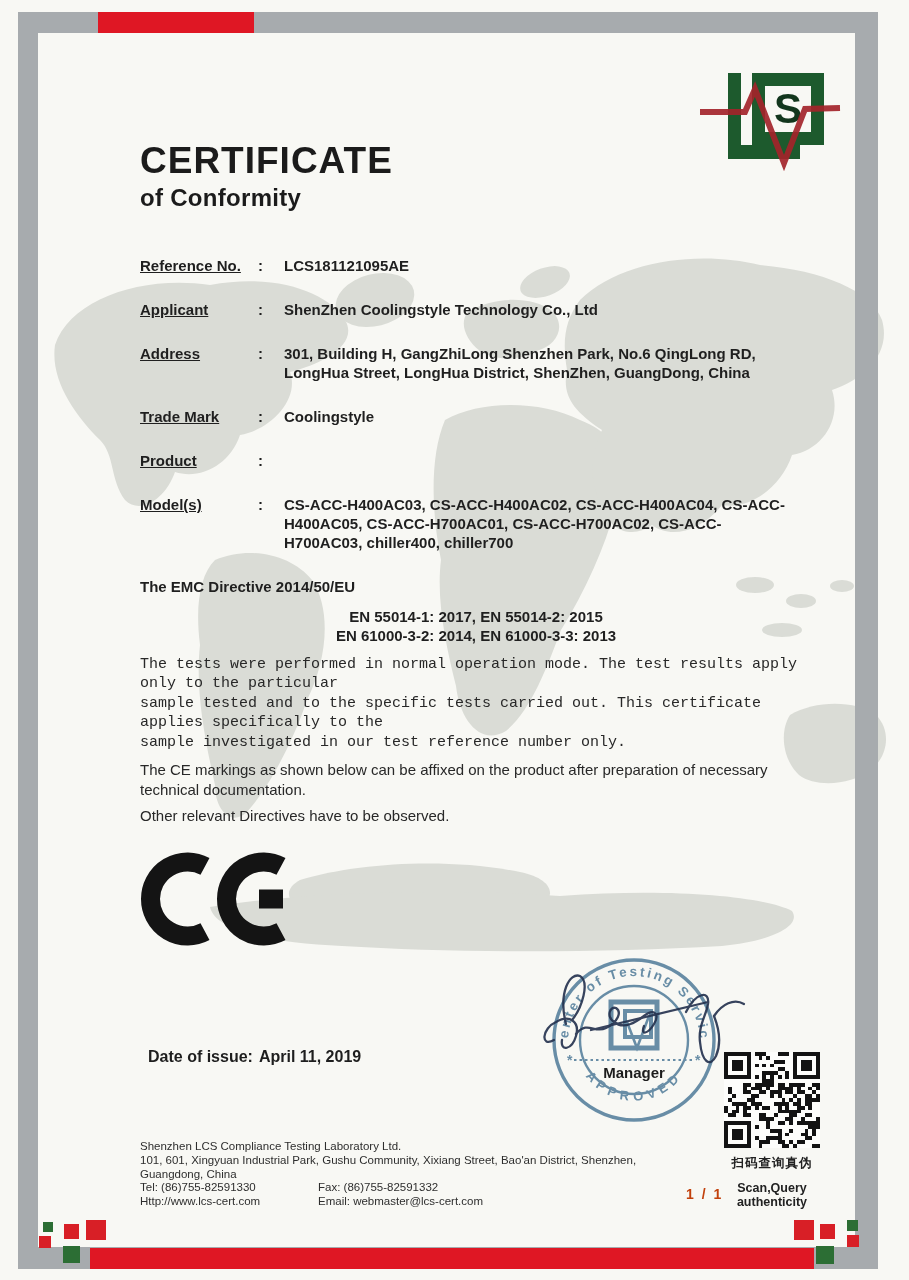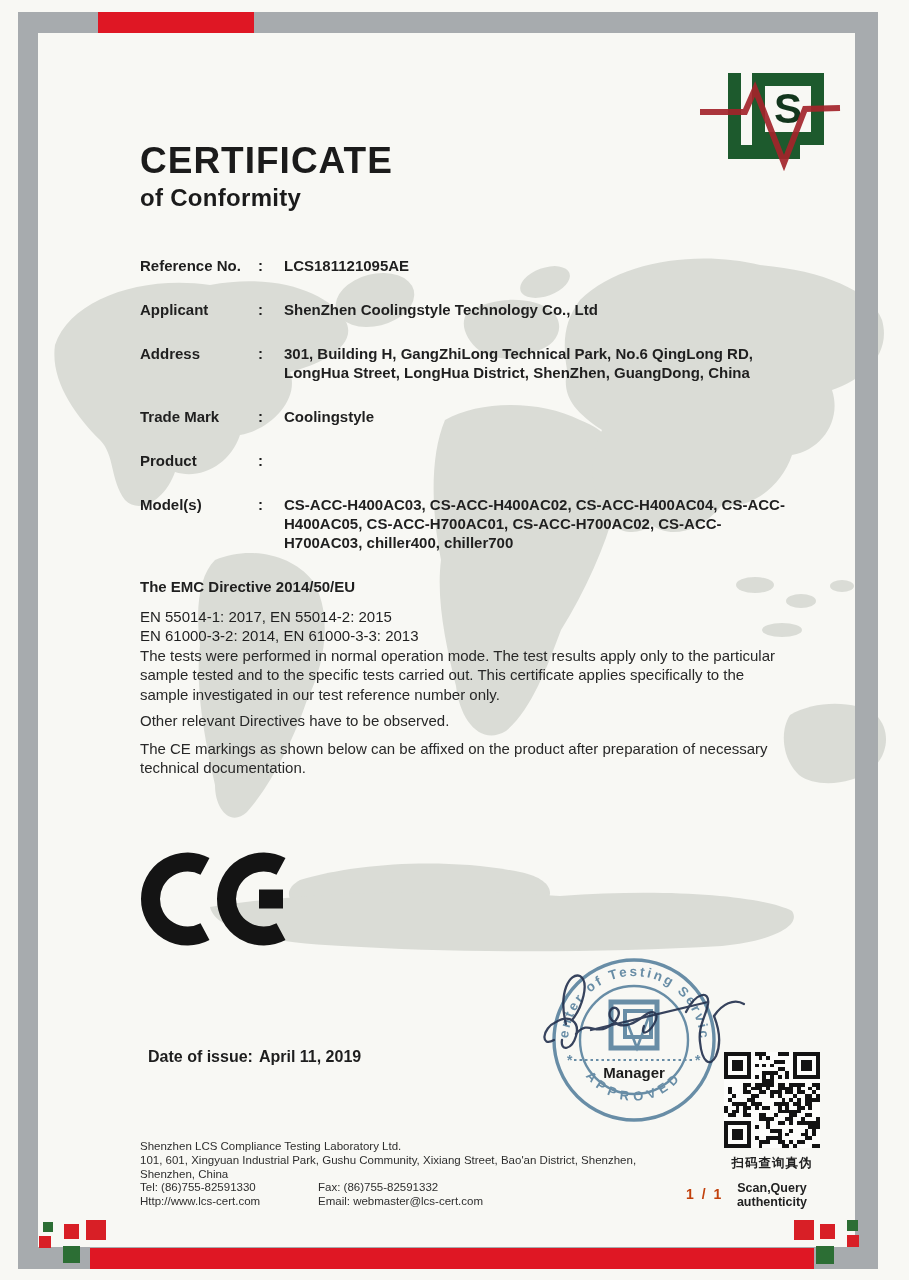--- a/index.html
+++ b/index.html
@@ -34,28 +34,28 @@
 
   
   .brand-logo{position:absolute;left:700px;top:71px;z-index:4;}
   .titleblock{position:absolute;left:140px;top:142px;z-index:4;color:#1b1b1b;}
   .title{font-size:37px;font-weight:bold;letter-spacing:1px;line-height:38px;}
   .subtitle{font-size:24px;font-weight:bold;margin-top:4px;letter-spacing:.3px;}
 
   
   .content{position:absolute;left:140px;top:256px;width:672px;z-index:4;color:#222;}
   .frow{display:flex;margin-bottom:25px;font-size:15px;line-height:19px;font-weight:bold;color:#1f1f1f;}
-  .flabel{width:118px;flex:none;}
+  .flabel{width:118px;flex:none;text-decoration:underline;}
   .fcolon{width:26px;flex:none;}
   .fvalue{flex:1;white-space:pre-line;}
   .para{font-size:15px;line-height:19.5px;white-space:pre-line;color:#282828;margin:0;}
   .p-intro{margin-top:24px;}
   .p-emc{margin-top:13px;font-weight:bold;color:#1f1f1f;}
-  .p-std{margin-top:10px;font-weight:normal;color:#1f1f1f;}
-  .p-tests{}
+  .p-std{margin-top:10px;font-weight:bold;color:#1f1f1f;text-align:center;}
+  .p-tests{margin-top:9px;font-family:Liberation Mono, monospace;}
   .p-ce{margin-top:8px;}
   .p-other{margin-top:7px;}
 
   
   .ce-mark{position:absolute;left:136px;top:845px;z-index:4;}
 
   
   .dateline{position:absolute;left:148px;top:1048px;font-size:16px;font-weight:bold;color:#1e1e1e;z-index:4;}
   .dateline span{margin-right:6px;}
 
@@ -135,21 +135,21 @@
       <div class="fvalue">LCS181121095AE</div>
     </div>
     <div class="frow">
       <div class="flabel">Applicant</div>
       <div class="fcolon">:</div>
       <div class="fvalue">ShenZhen Coolingstyle Technology Co., Ltd</div>
     </div>
     <div class="frow">
       <div class="flabel">Address</div>
       <div class="fcolon">:</div>
-      <div class="fvalue">301, Building H, GangZhiLong Technical Park, No.6 QingLong RD,
+      <div class="fvalue">301, Building H, GangZhiLong Shenzhen Park, No.6 QingLong RD,
 LongHua Street, LongHua District, ShenZhen, GuangDong, China</div>
     </div>
     <div class="frow">
       <div class="flabel">Trade Mark</div>
       <div class="fcolon">:</div>
       <div class="fvalue">Coolingstyle</div>
     </div>
     <div class="frow">
       <div class="flabel">Product</div>
       <div class="fcolon">:</div>
@@ -161,23 +161,23 @@
 H400AC05, CS-ACC-H700AC01, CS-ACC-H700AC02, CS-ACC-
 H700AC03, chiller400, chiller700</div>
     </div>
 
     <p class="para p-emc">The EMC Directive 2014/50/EU</p>
     <p class="para p-std">EN 55014-1: 2017, EN 55014-2: 2015
 EN 61000-3-2: 2014, EN 61000-3-3: 2013</p>
     <p class="para p-tests">The tests were performed in normal operation mode. The test results apply only to the particular
 sample tested and to the specific tests carried out. This certificate applies specifically to the
 sample investigated in our test reference number only.</p>
-    <p class="para p-other">Other relevant Directives have to be observed.</p>
     <p class="para p-ce">The CE markings as shown below can be affixed on the product after preparation of necessary
 technical documentation.</p>
+    <p class="para p-other">Other relevant Directives have to be observed.</p>
   </div>
 
   <svg class="ce-mark" width="160" height="106" viewBox="0 0 160 106">
     <g fill="none" stroke="#141414" stroke-width="19">
       <path d="M 69,21.4 A 37 37 0 1 0 69,86.6"></path>
       <path d="M 145,21.4 A 37 37 0 1 0 145,86.6"></path>
       <path d="M 123,54 L 147,54"></path>
     </g>
   </svg>
 
@@ -512,21 +512,21 @@
         <rect x="23" y="24" width="1" height="1" fill="#131313"></rect>
         <rect x="24" y="24" width="1" height="1" fill="#131313"></rect>
       </svg>
     <div class="qr-zh">扫码查询真伪</div>
     <div class="qr-en">Scan,Query authenticity</div>
   </div>
 
   <div class="footer">
     <div>Shenzhen LCS Compliance Testing Laboratory Ltd.</div>
     <div>101, 601, Xingyuan Industrial Park, Gushu Community, Xixiang Street, Bao'an District, Shenzhen,</div>
-    <div>Shenzhen, China</div>
+    <div>Guangdong, China</div>
     <div class="f2">
       <div class="c1">Tel: (86)755-82591330</div>
       <div>Fax: (86)755-82591332</div>
     </div>
     <div class="f2">
       <div class="c1">Http://www.lcs-cert.com</div>
       <div>Email: webmaster@lcs-cert.com</div>
     </div>
   </div>
   <div class="pagenum">1 / 1</div>

